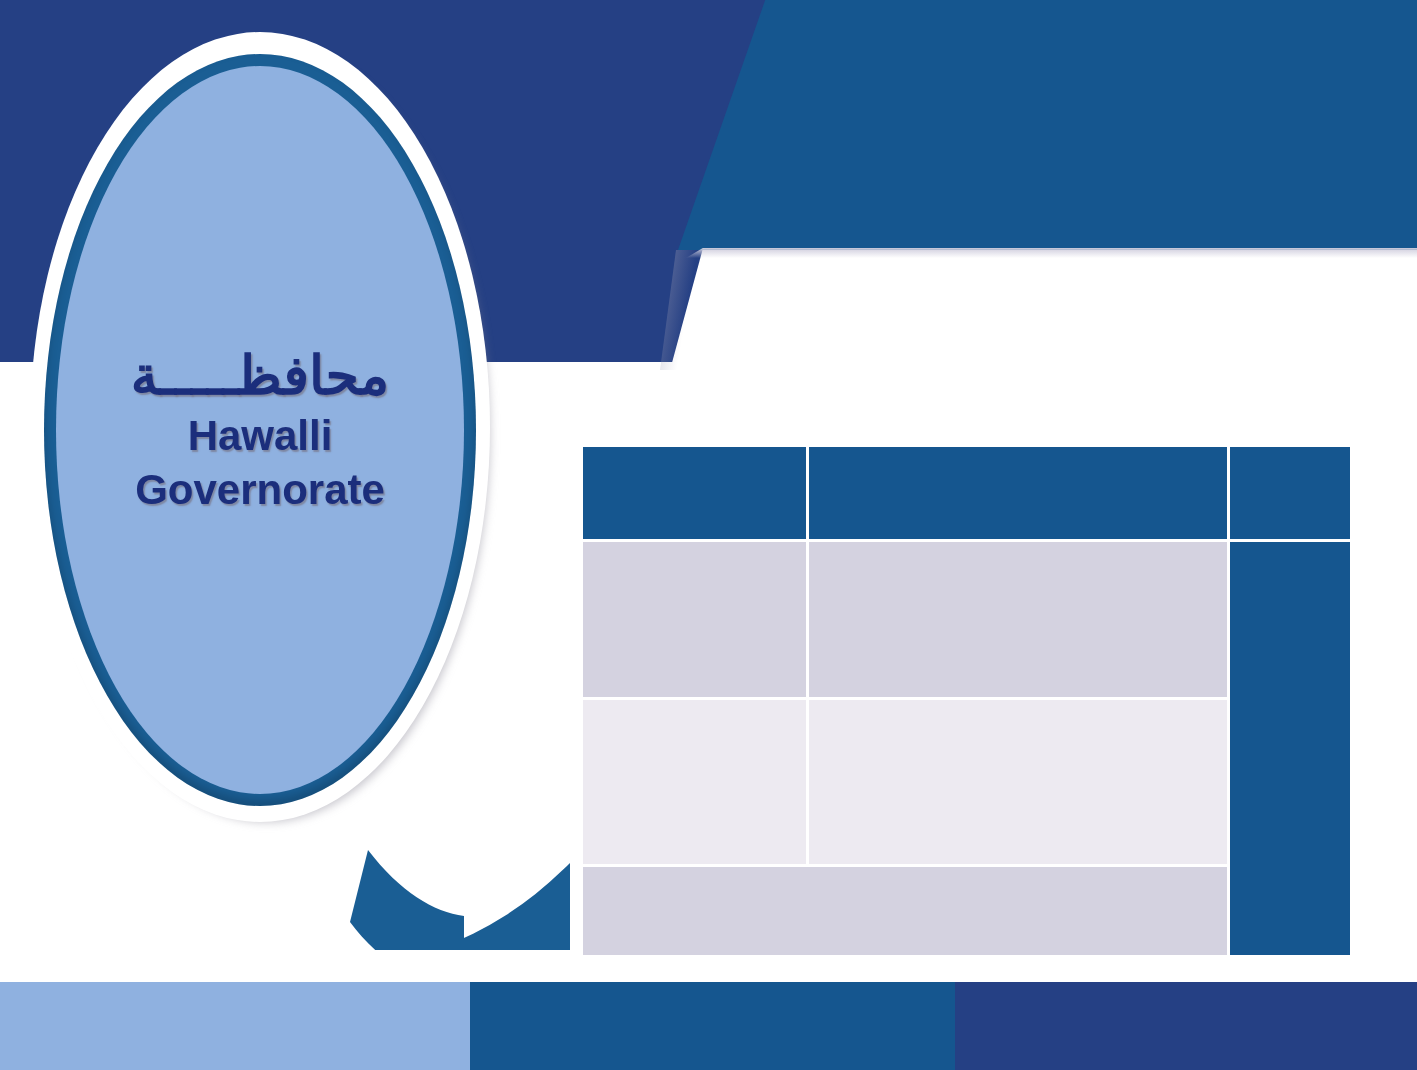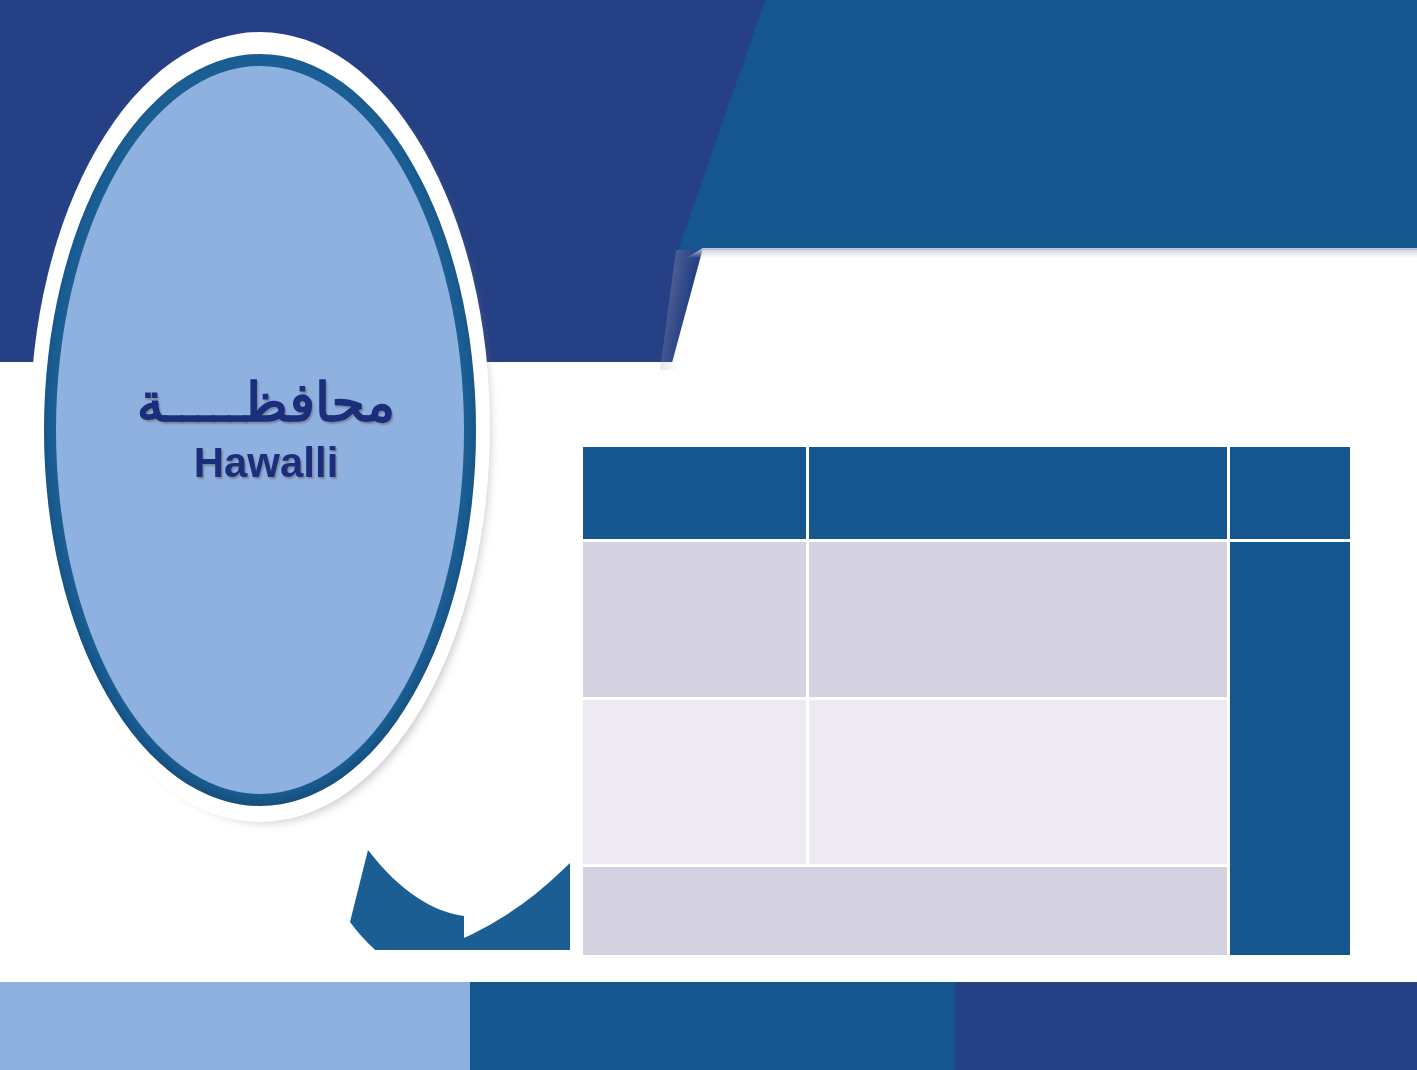--- a/index.html
+++ b/index.html
@@ -114,21 +114,21 @@
     position: absolute;
     left: 26px;
     top: 34px;
     width: 408px;
     height: 728px;
     border-radius: 50%;
     background: #8FB1E0;
   }
   .oval-text {
     position: absolute;
-    left: 32px;
+    left: 26px;
     top: 34px;
     width: 408px;
     height: 728px;
     display: flex;
     flex-direction: column;
     align-items: center;
     justify-content: center;
     text-align: center;
     color: #1B2E7C;
   }
@@ -229,20 +229,21 @@
   </div>
 
   <div class="oval-wrap">
     <div class="oval-shadow"></div>
     <div class="oval-white-ring"></div>
     <div class="oval-blue-ring"></div>
     <div class="oval-fill"></div>
     <div class="oval-text">
       <div class="line-ar">محافظـــــة</div>
       <div class="line-en first">Hawalli</div>
+      <div class="line-en">Governorate</div>
     </div>
   </div>
 
   <table class="content-table">
     <colgroup>
       <col style="width:223px">
       <col style="width:418px">
       <col style="width:120px">
     </colgroup>
     <thead>

